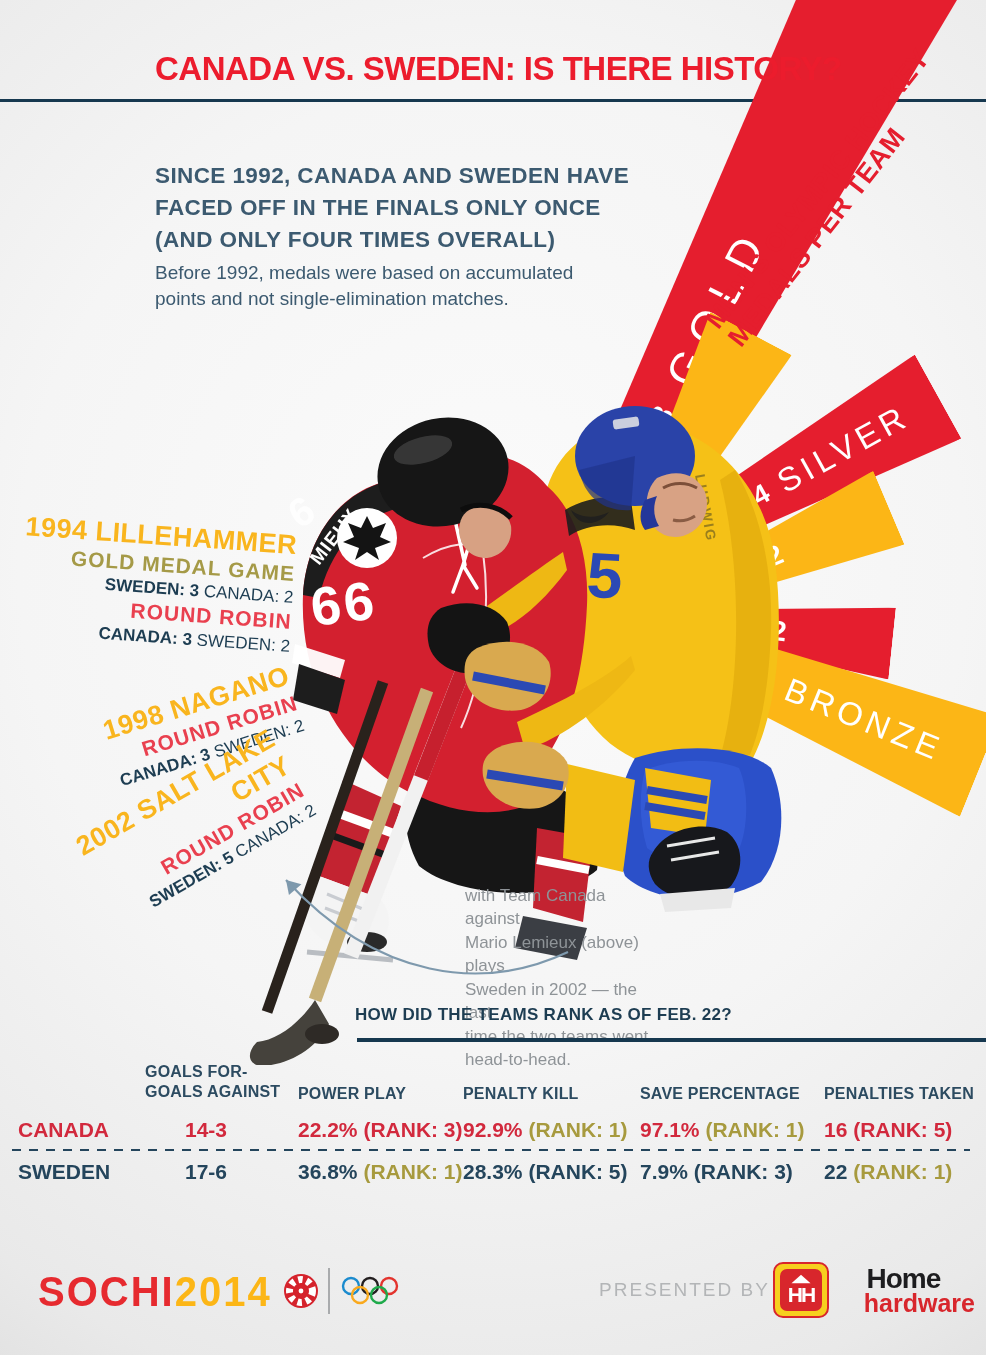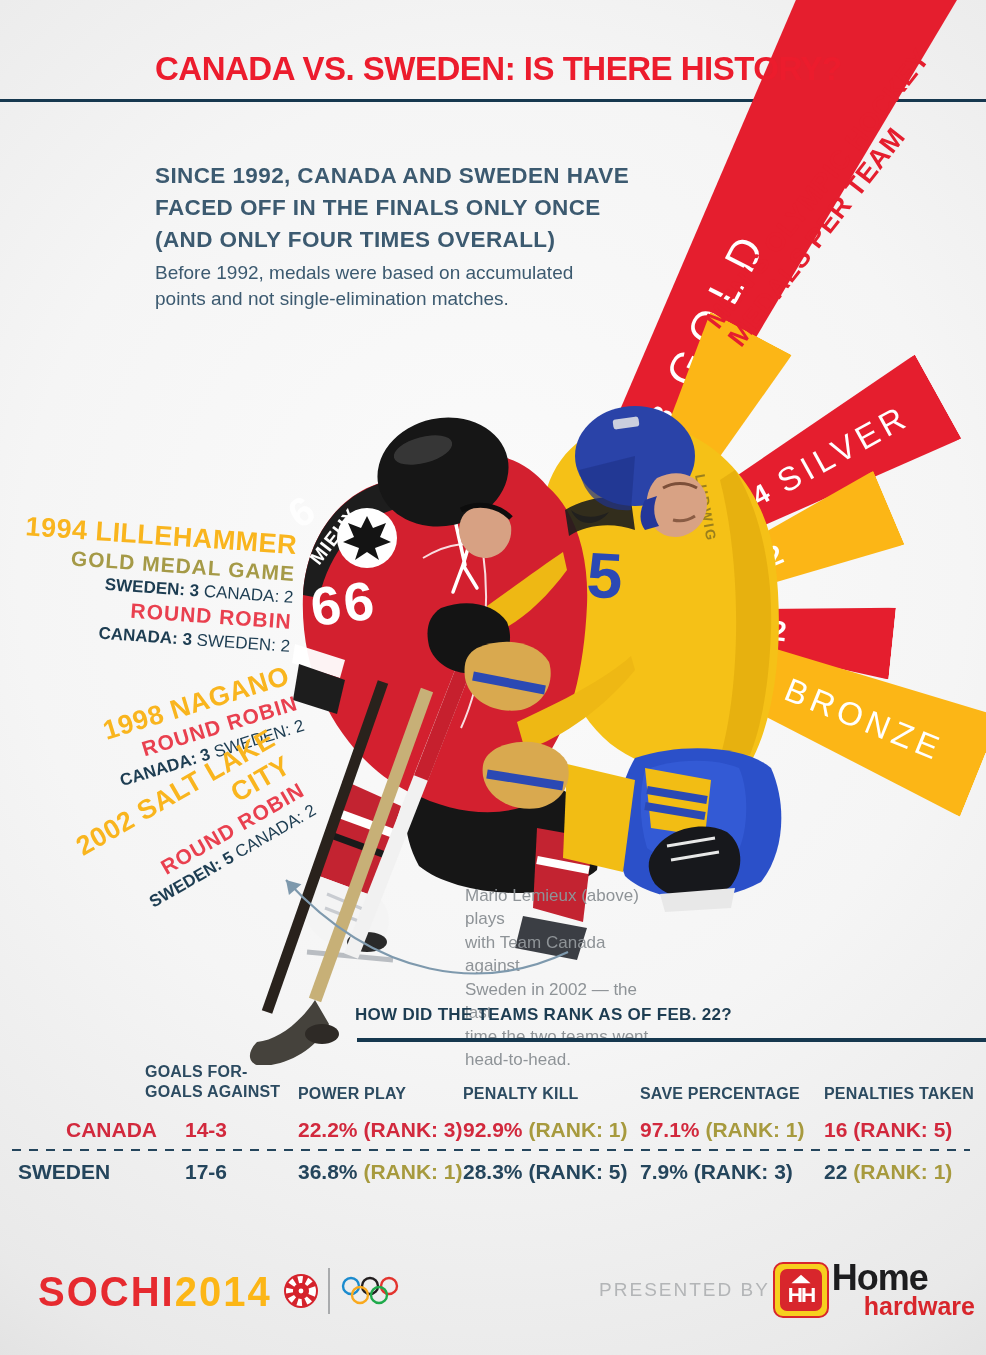--- a/index.html
+++ b/index.html
@@ -59,21 +59,21 @@
   .sochi{font-size:40px;font-weight:800;letter-spacing:2px;transform:scaleY(1.04);}
   .sochi .s1{color:#e62a2f;}
   .sochi .s2{color:#fcb616;}
   .cbc{margin-left:10px;}
   .foot-div{width:2px;height:46px;background:#a9abad;margin:0 10px 0 8px;}
   .footer-right{position:absolute;right:11px;top:1262px;display:flex;align-items:center;gap:3px;z-index:5;}
   .presented{font-size:19px;letter-spacing:2px;color:#b3b5b7;font-weight:400;}
   .hh-box{width:56px;height:56px;border-radius:10px;background:#f7cf1e;border:2px solid #d8262c;position:relative;flex:0 0 auto;}
   .hh-inner{position:absolute;left:5px;top:5px;right:5px;bottom:5px;border-radius:7px;background:#d8262c;display:flex;align-items:center;justify-content:center;}
   .hh-word{line-height:0.9;}
-  .hh-word .home{font-size:36px;font-weight:800;color:#1d1d1f;letter-spacing:-1px;}
+  .hh-word .home{font-size:28px;font-weight:800;color:#1d1d1f;letter-spacing:-1px;text-align:center;}
   .hh-word .hardware{font-size:25px;font-weight:800;color:#d8262c;margin-top:1px;letter-spacing:0;margin-left:32px;}
 </style>
 </head>
 <body>
 
 <div id="page">
 
   <div class="title-rule"></div>
   <div class="title">CANADA VS. SWEDEN: IS THERE HISTORY?</div>
 
@@ -212,22 +212,22 @@
     <div class="tl-rr">ROUND ROBIN</div>
     <div class="tl-score"><b>CANADA: 3</b><span> SWEDEN: 2</span></div>
   </div>
   <div class="tl" id="tl-2002">
     <div class="tl-title">2002 SALT LAKE CITY</div>
     <div class="tl-rr">ROUND ROBIN</div>
     <div class="tl-score"><b>SWEDEN: 5</b><span> CANADA: 2</span></div>
   </div>
 
   <div class="caption">
+    <span>with Team Canada against</span>
     <span>Mario Lemieux (above) plays</span>
-    <span>with Team Canada against</span>
     <span>Sweden in 2002 — the last</span>
     <span>time the two teams went</span>
     <span>head-to-head.</span>
   </div>
   <svg class="cap-arrow" viewBox="0 0 320 140">
     <path d="M300,100 C215,140 110,128 18,28" stroke="#7e99ad" stroke-width="2.2" fill="none"></path>
     <path d="M18,28 L34,29 L24,42 Z" fill="#7e99ad" transform="rotate(12 18 28)"></path>
   </svg>
 
   <div class="rank-title">HOW DID THE TEAMS RANK AS OF FEB. 22?</div>
@@ -236,21 +236,21 @@
   <div>
     <div class="cell th" style="left:145px;top:1062px;">
       <div>GOALS FOR-</div>
       <div>GOALS AGAINST</div>
     </div>
     <div class="cell th" style="left:298px;top:1084px;">POWER PLAY</div>
     <div class="cell th" style="left:463px;top:1084px;">PENALTY KILL</div>
     <div class="cell th" style="left:640px;top:1084px;">SAVE PERCENTAGE</div>
     <div class="cell th" style="left:824px;top:1084px;">PENALTIES TAKEN</div>
 
-    <div class="cell td row-can" style="left:18px;top:1118px;margin-left:48px;">CANADA</div>
+    <div class="cell td row-can" style="left:18px;top:1118px;">CANADA</div>
     <div class="cell td row-can" style="left:185px;top:1118px;">14-3</div>
     <div class="cell td row-can" style="left:298px;top:1118px;"><span>22.2% </span><span>(RANK: 3)</span></div>
     <div class="cell td row-can" style="left:463px;top:1118px;"><span>92.9% </span><span class="rank-gold">(RANK: 1)</span></div>
     <div class="cell td row-can" style="left:640px;top:1118px;"><span>97.1% </span><span class="rank-gold">(RANK: 1)</span></div>
     <div class="cell td row-can" style="left:824px;top:1118px;"><span>16 </span><span>(RANK: 5)</span></div>
 
     <div class="dashes"></div>
 
     <div class="cell td row-swe" style="left:18px;top:1160px;">SWEDEN</div>
     <div class="cell td row-swe" style="left:185px;top:1160px;">17-6</div>

